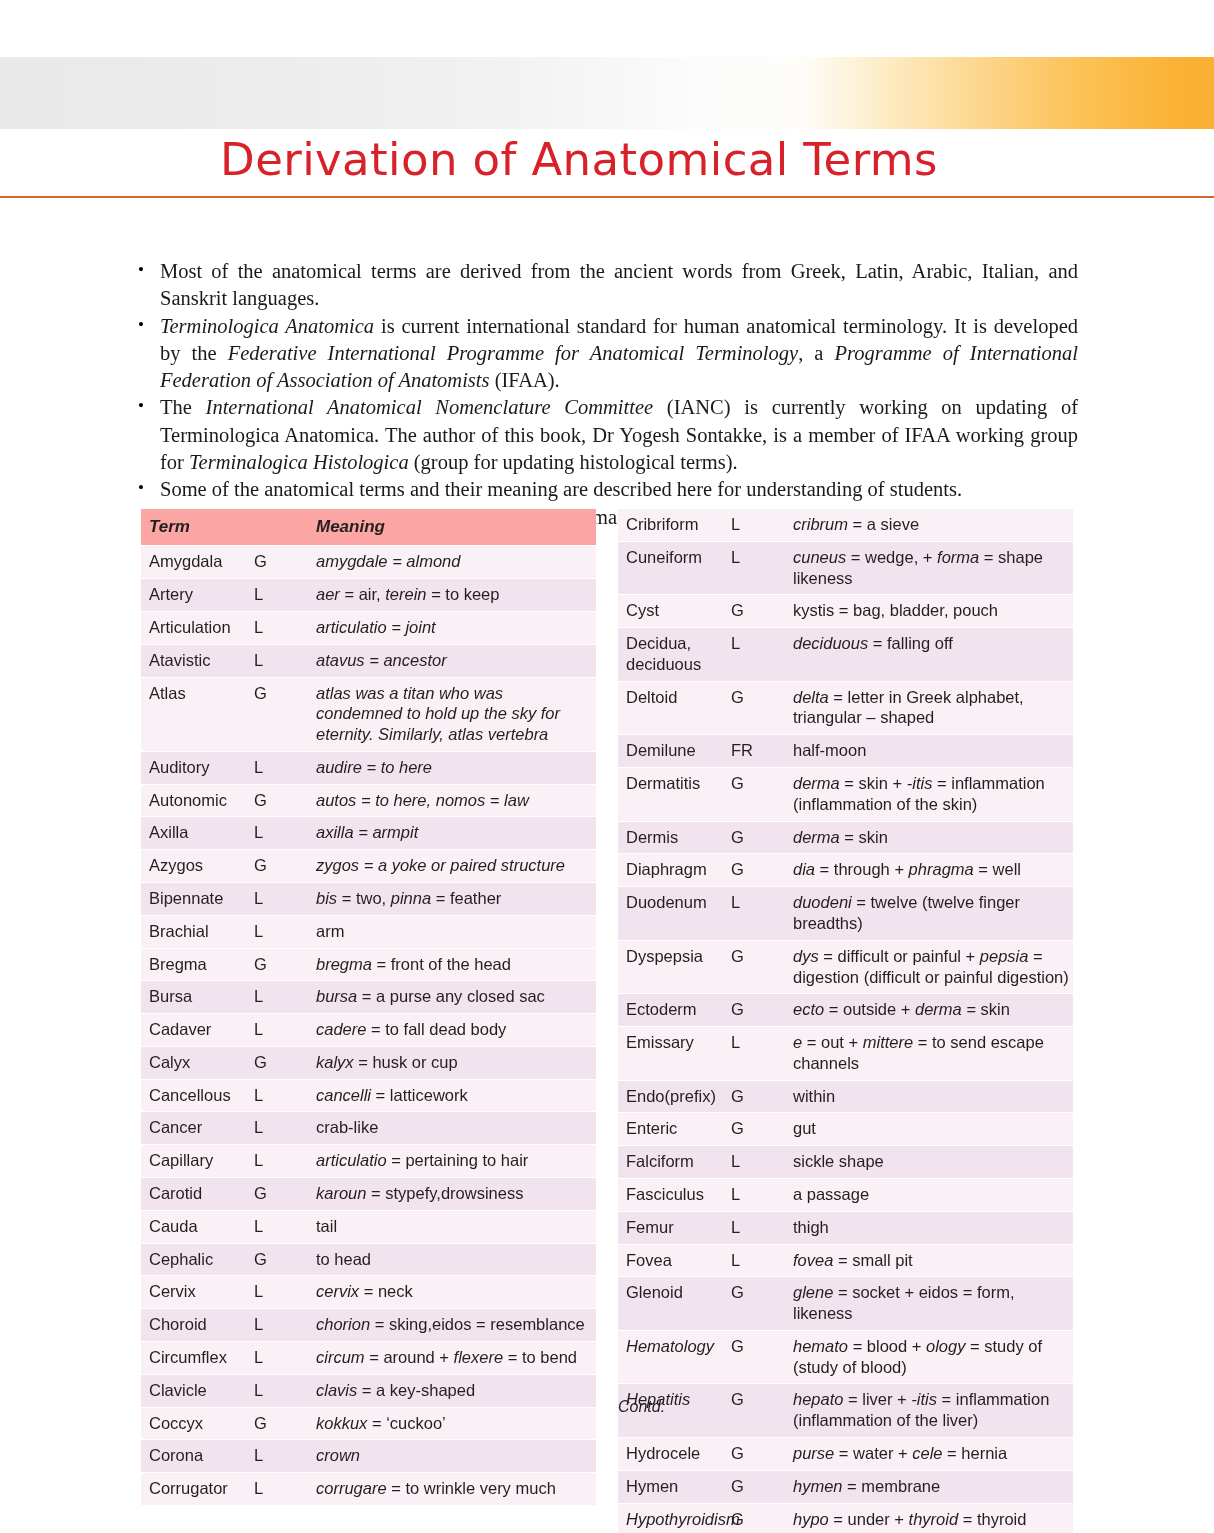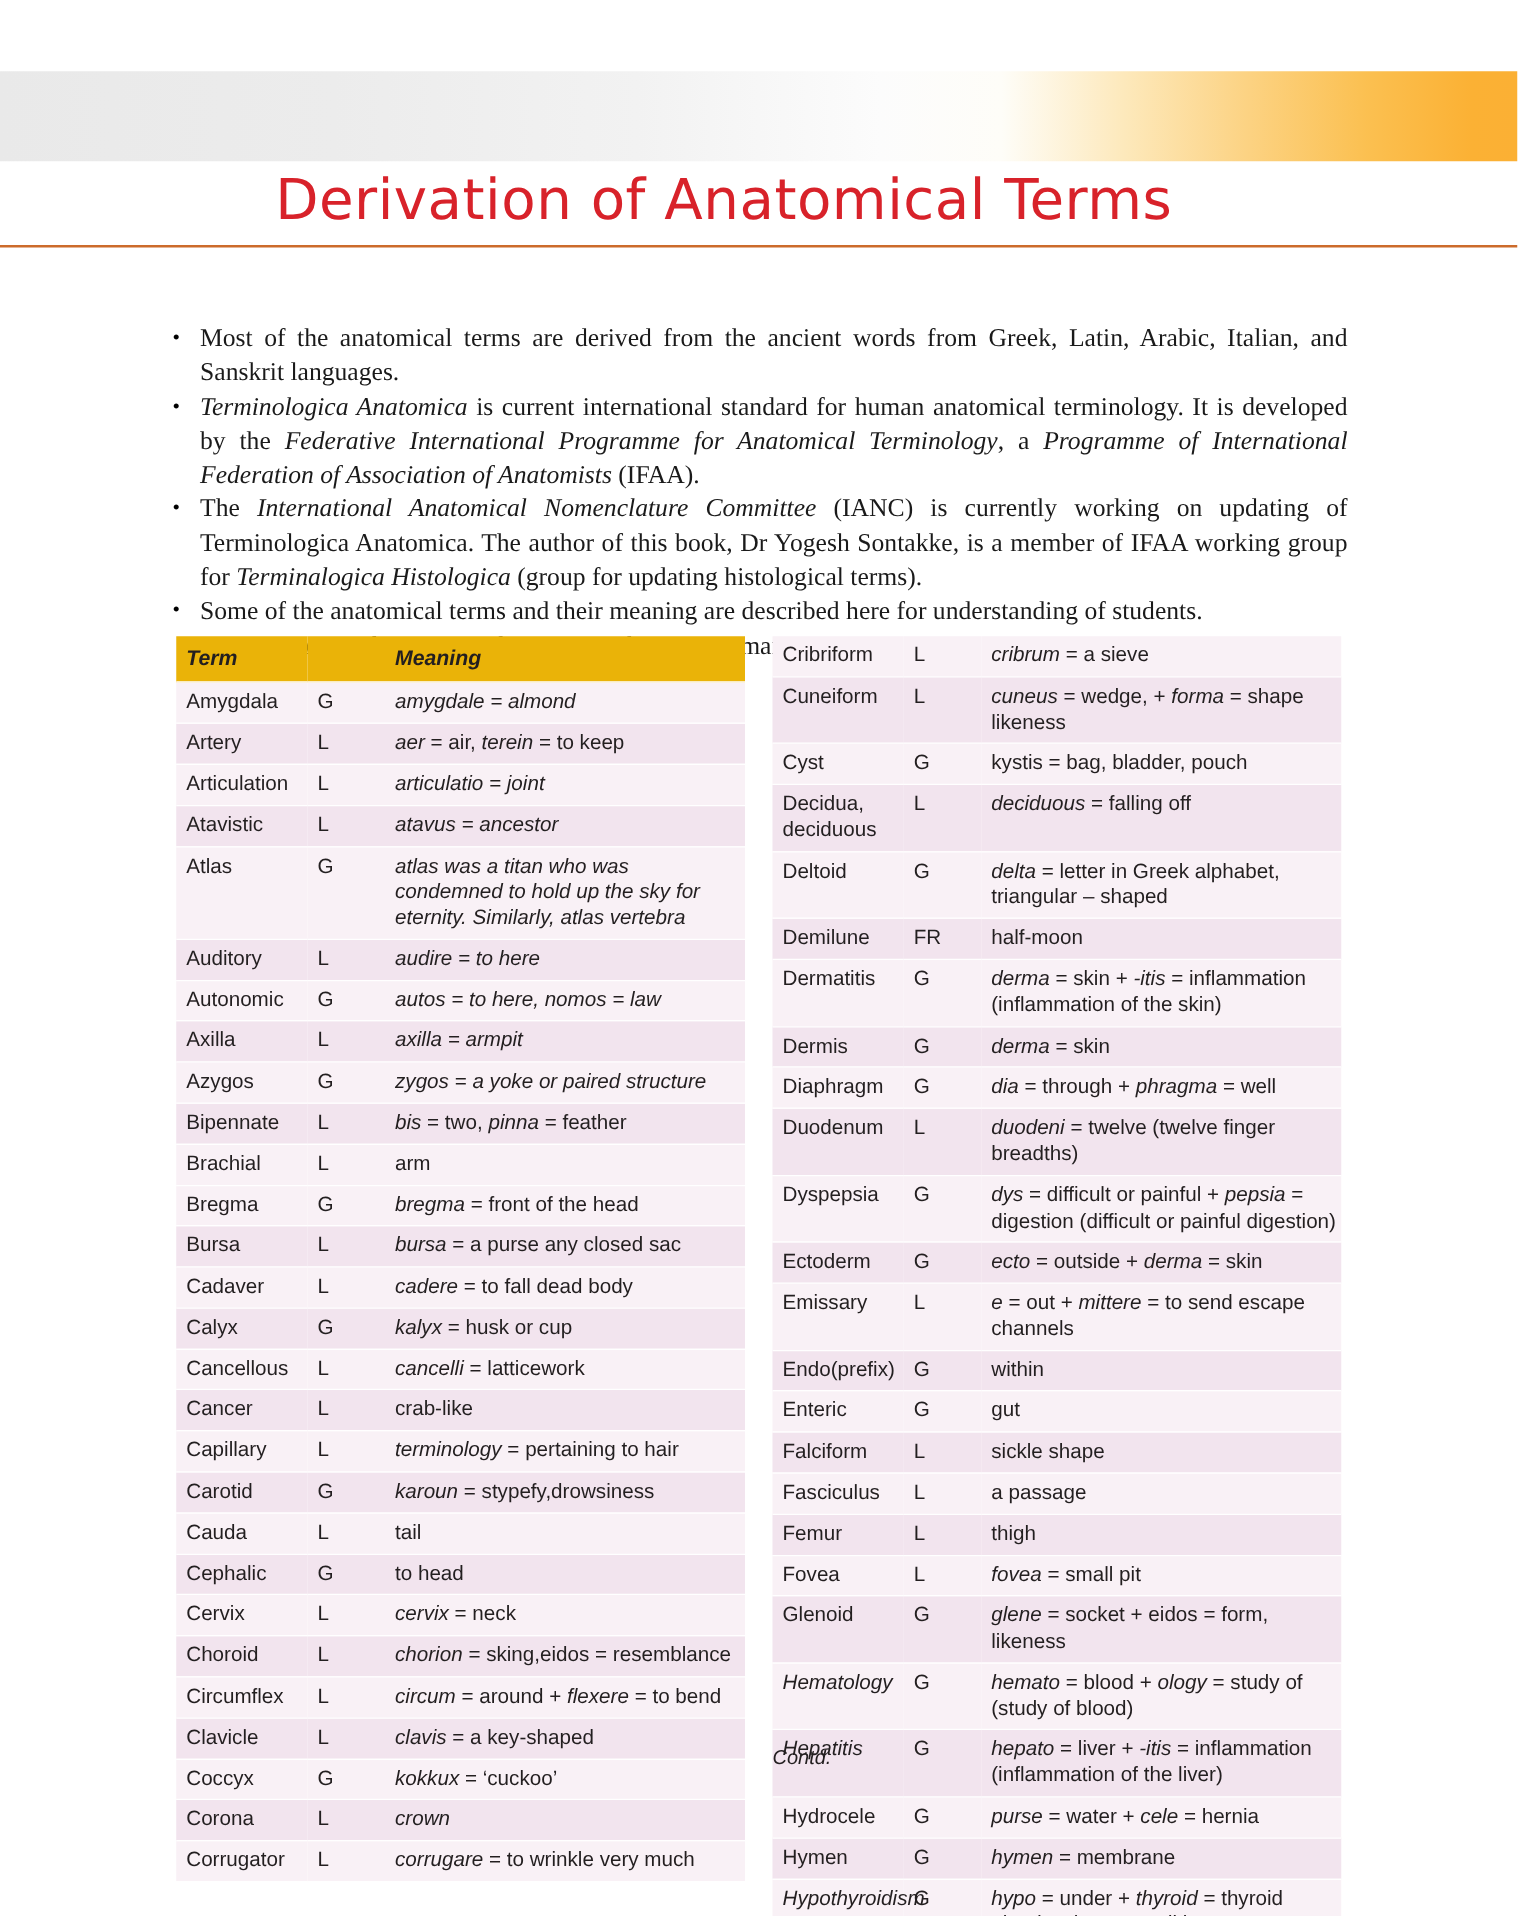--- a/index.html
+++ b/index.html
@@ -112,21 +112,21 @@
     padding: 5px 4px 6px 8px;
     vertical-align: top;
     border-bottom: 1.5px solid #ffffff;
     line-height: 1.26;
     text-align: left;
   }
   .gtable th {
     font-style: italic;
     font-weight: bold;
     font-size: 17px;
-    background: #eab308;
+    background: #fca5a5;
     padding-top: 7px;
     padding-bottom: 8px;
   }
   .col-term { width: 105px; }
   .col-lang { width: 62px; }
   .col-mean { width: auto; }
 
   tr.odd  td { background: #f9f1f6; }
   tr.even td { background: #f2e4ee; }
 
@@ -275,21 +275,21 @@
           <td class="cell-mean"><span class="it">cancelli</span><span> = latticework</span></td>
         </tr>
         <tr class="even">
           <td class="cell-term">Cancer</td>
           <td class="cell-lang">L</td>
           <td class="cell-mean"><span>crab-like</span></td>
         </tr>
         <tr class="odd">
           <td class="cell-term">Capillary</td>
           <td class="cell-lang">L</td>
-          <td class="cell-mean"><span class="it">terminology</span><span> = pertaining to hair</span></td>
+          <td class="cell-mean"><span class="it">articulatio</span><span> = pertaining to hair</span></td>
         </tr>
         <tr class="even">
           <td class="cell-term">Carotid</td>
           <td class="cell-lang">G</td>
           <td class="cell-mean"><span class="it">karoun</span><span> = stypefy,drowsiness</span></td>
         </tr>
         <tr class="odd">
           <td class="cell-term">Cauda</td>
           <td class="cell-lang">L</td>
           <td class="cell-mean"><span>tail</span></td>

